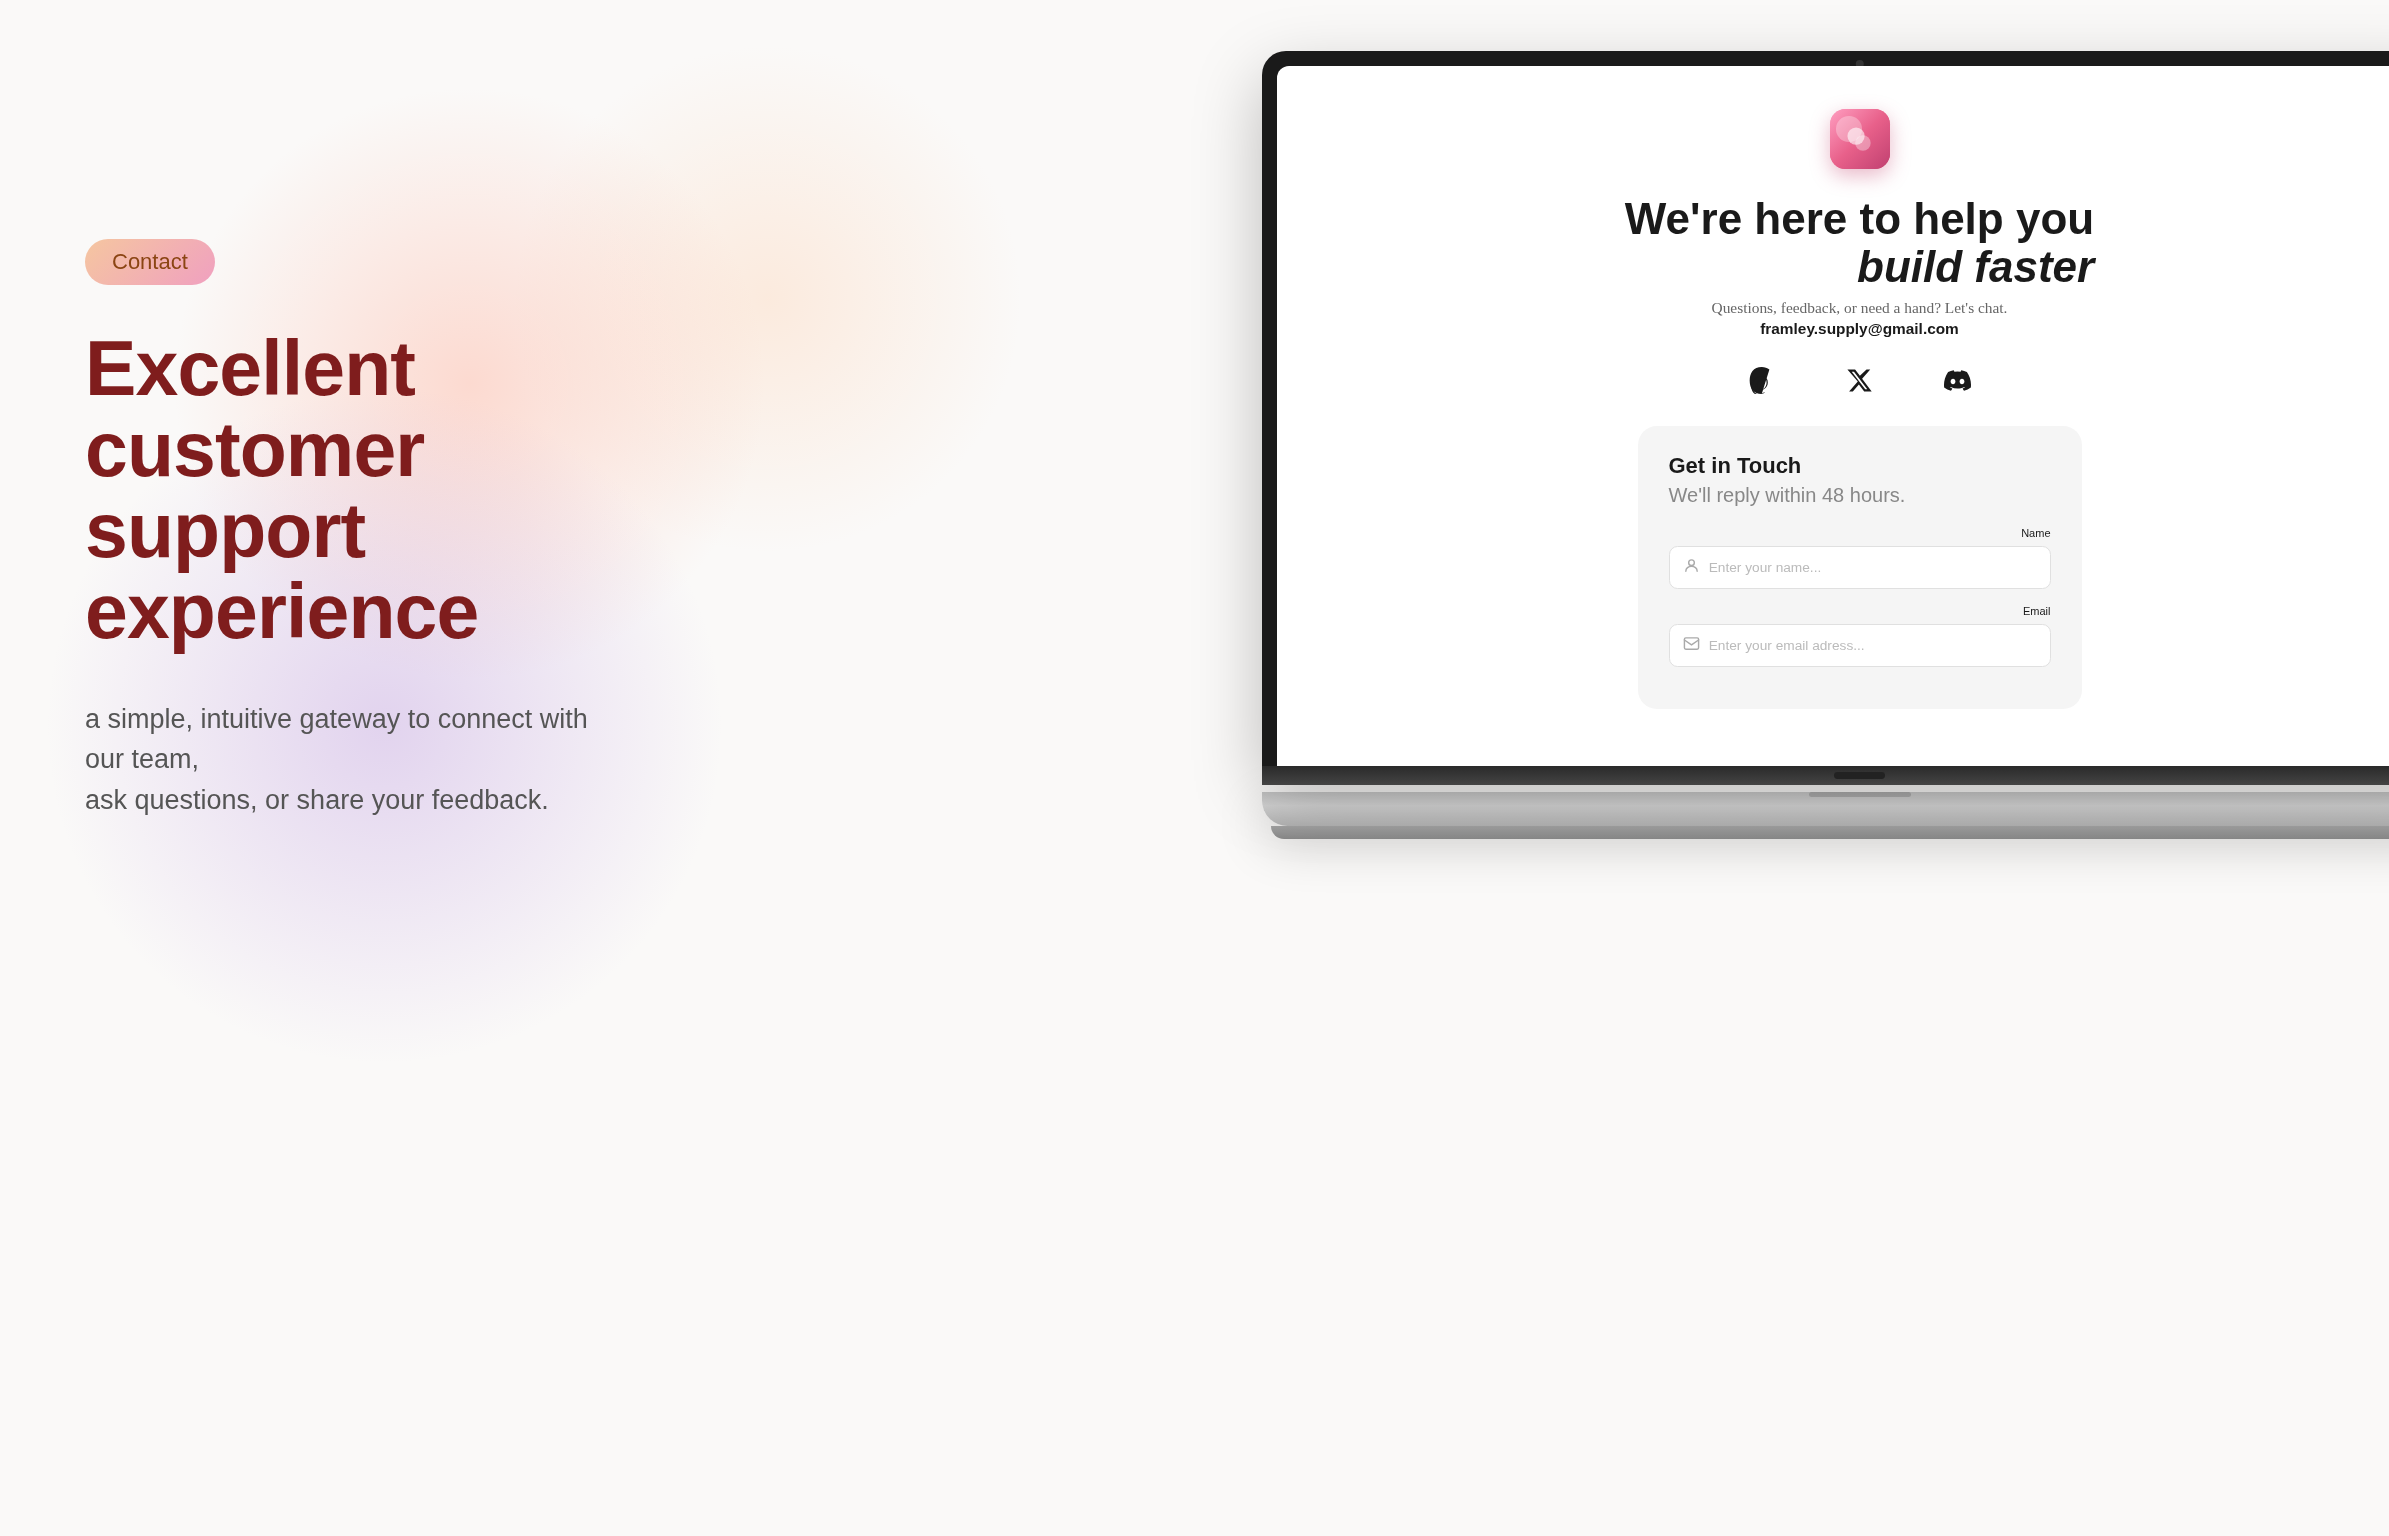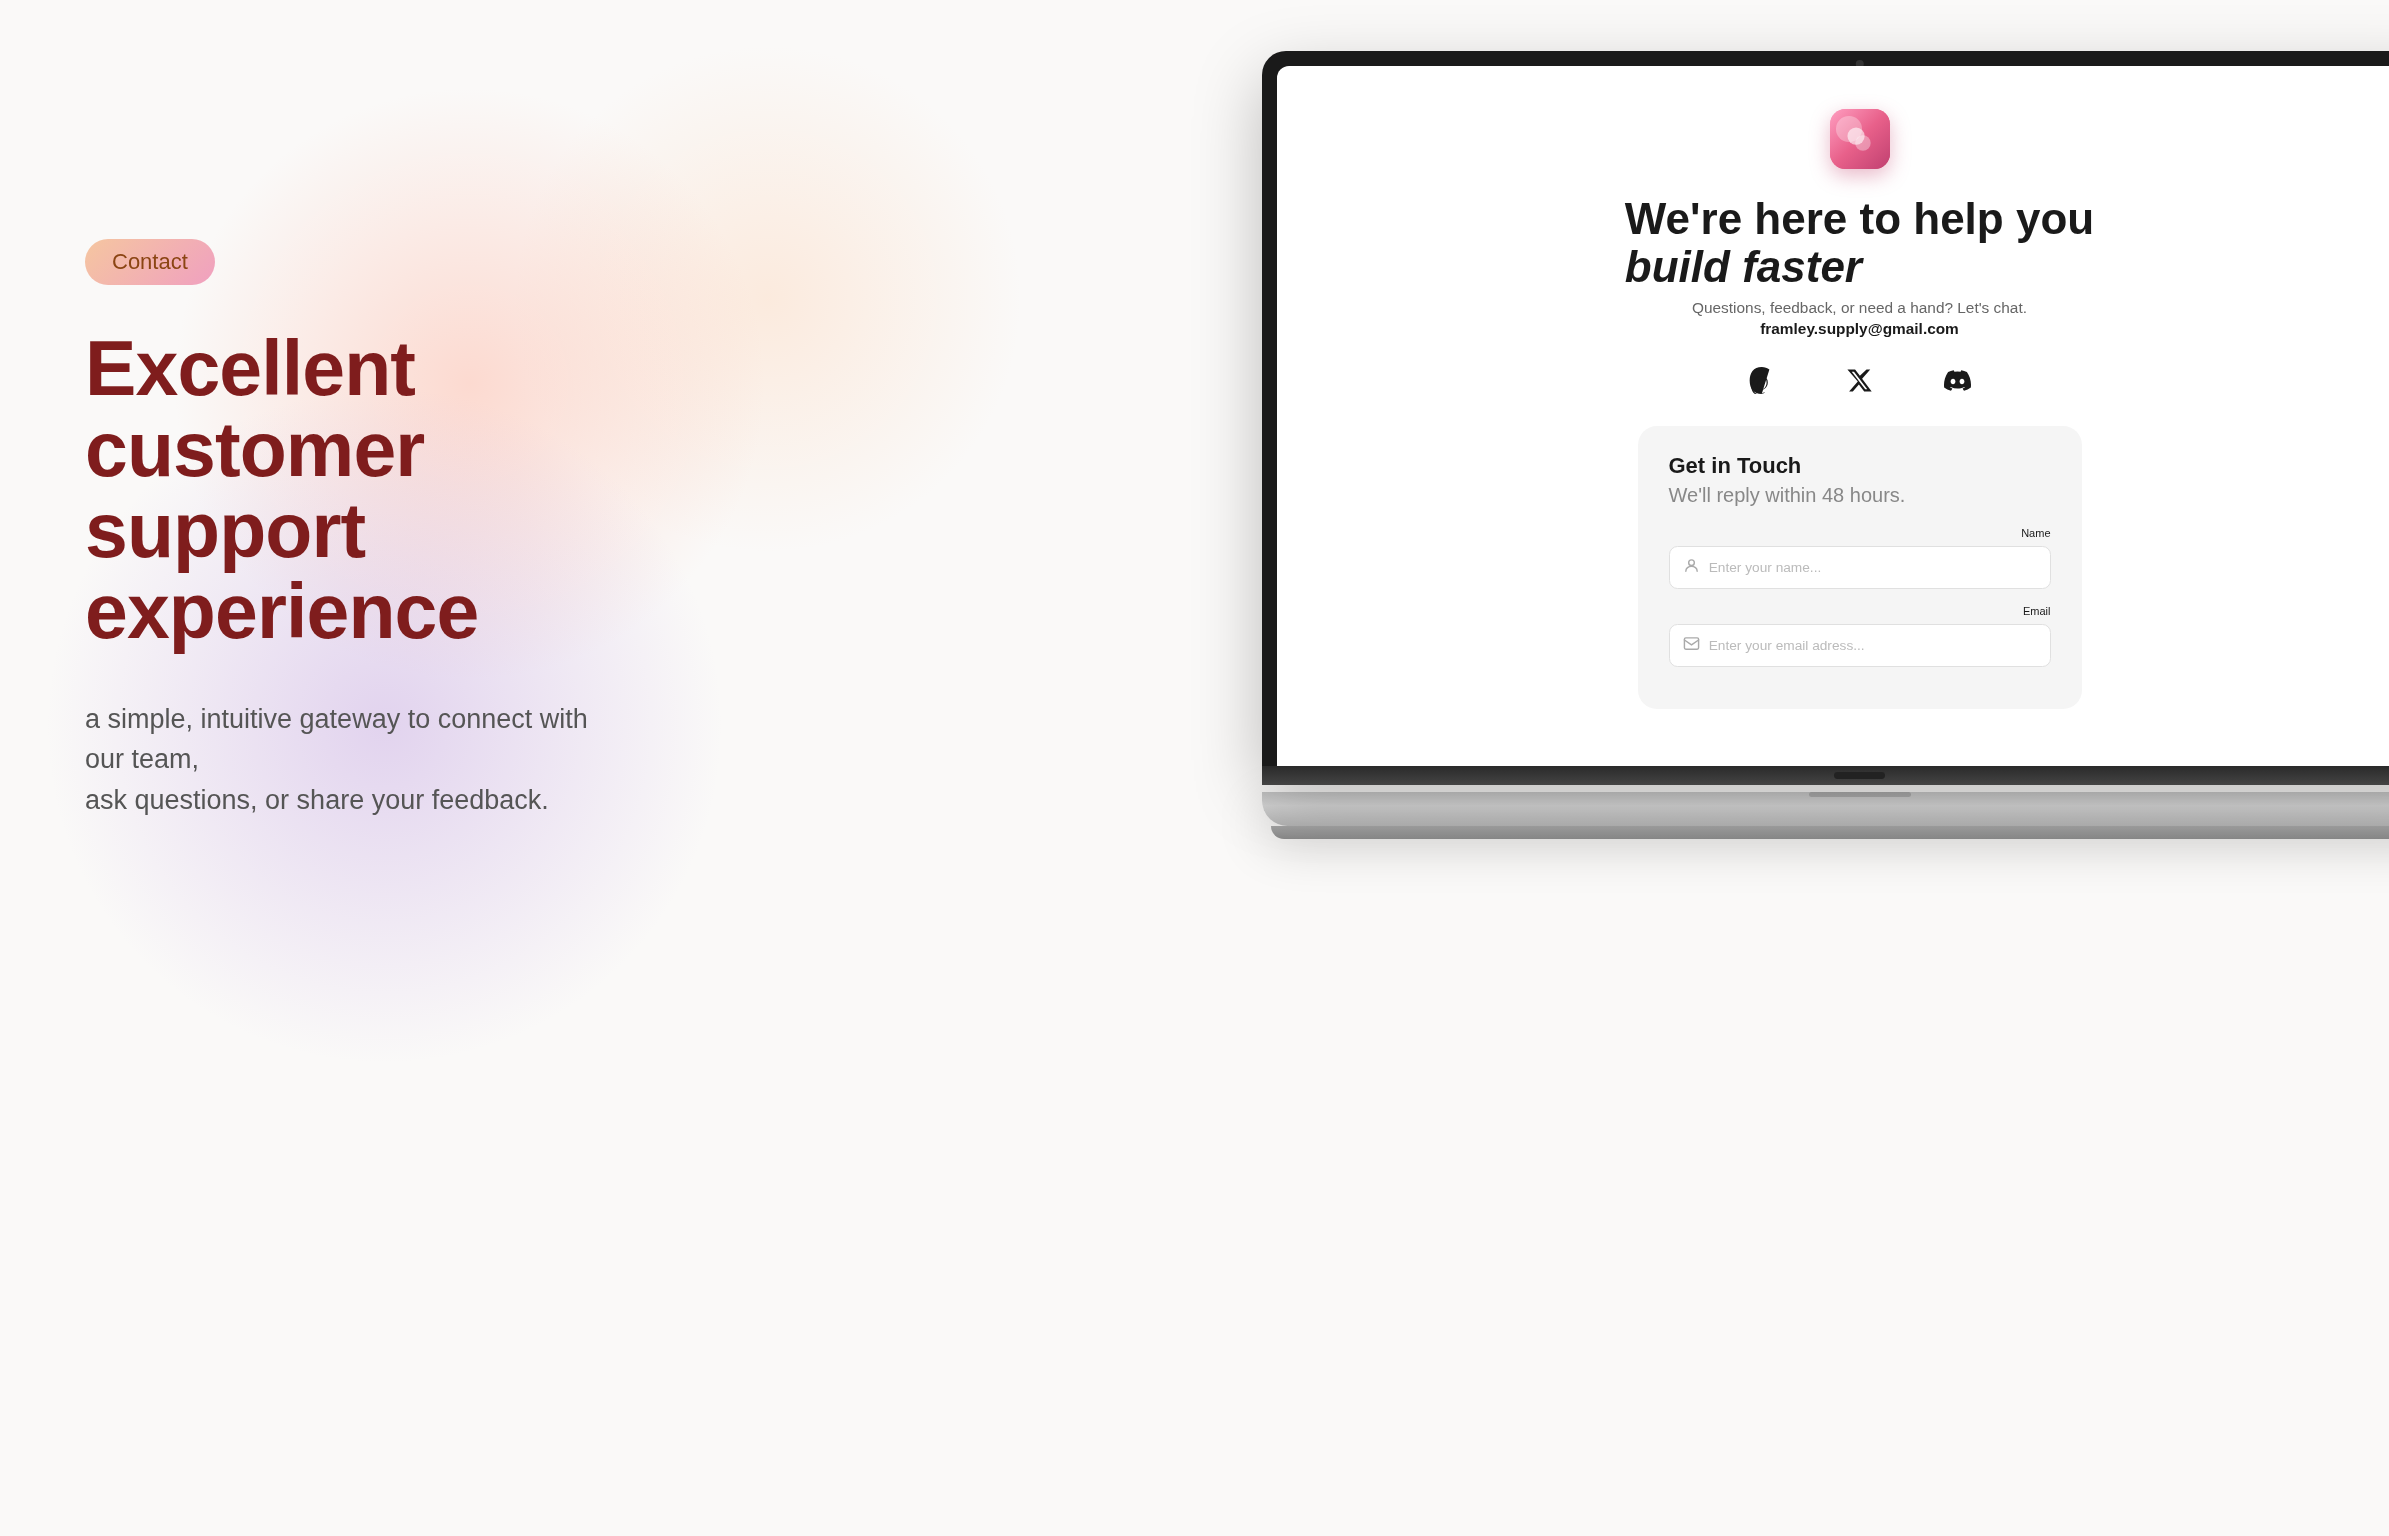--- a/index.html
+++ b/index.html
@@ -197,35 +197,36 @@
       width: 25.6px;
       height: 25.6px;
       border-radius: 50%;
       background: rgba(255,255,255,0.3);
     }
 
     .screen-main-title {
       font-size: 44px;
       font-weight: 700;
       color: #1a1a1a;
-      text-align: left;
+      text-align: right;
       margin-bottom: 6.8px;
       line-height: 1.1;
     }
 
     .screen-main-title em {
       font-style: italic;
       font-weight: 700;
     }
 
     .screen-subtitle {
       font-size: 15.4px;
       color: #666;
       text-align: center;
       margin-bottom: 3.4px;
+      font-family: Liberation Serif, serif;
     }
 
     .screen-email {
       font-size: 15.4px;
       font-weight: 700;
       color: #1a1a1a;
       text-align: left;
       margin-bottom: 24px;
     }
 

